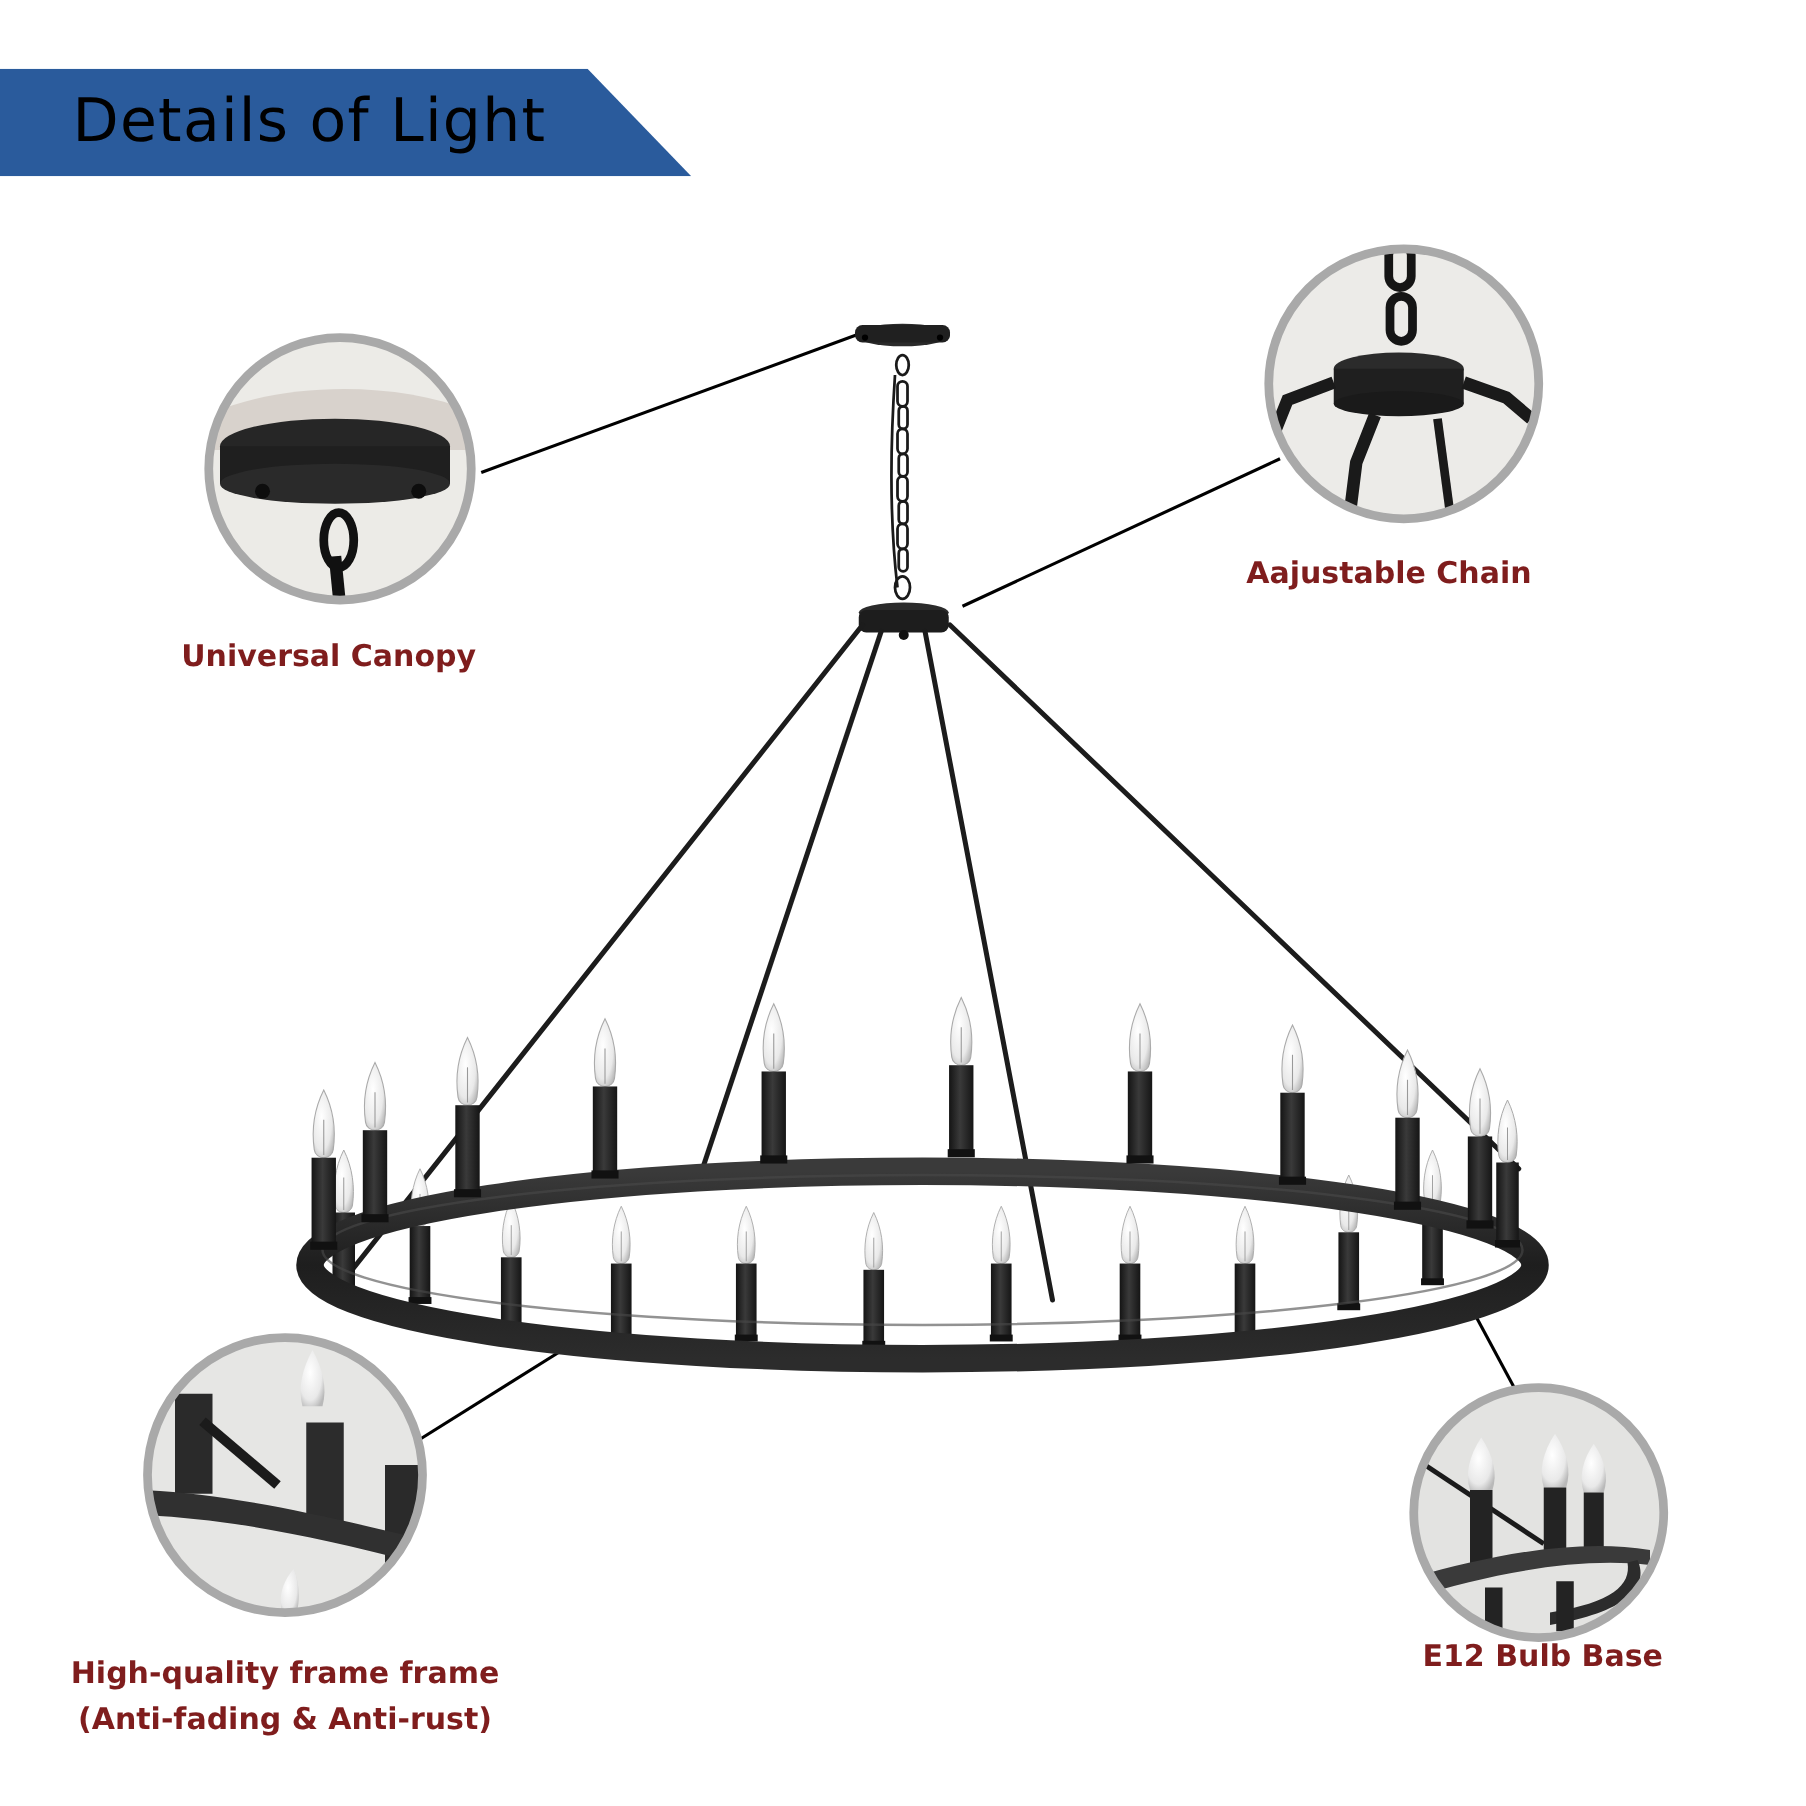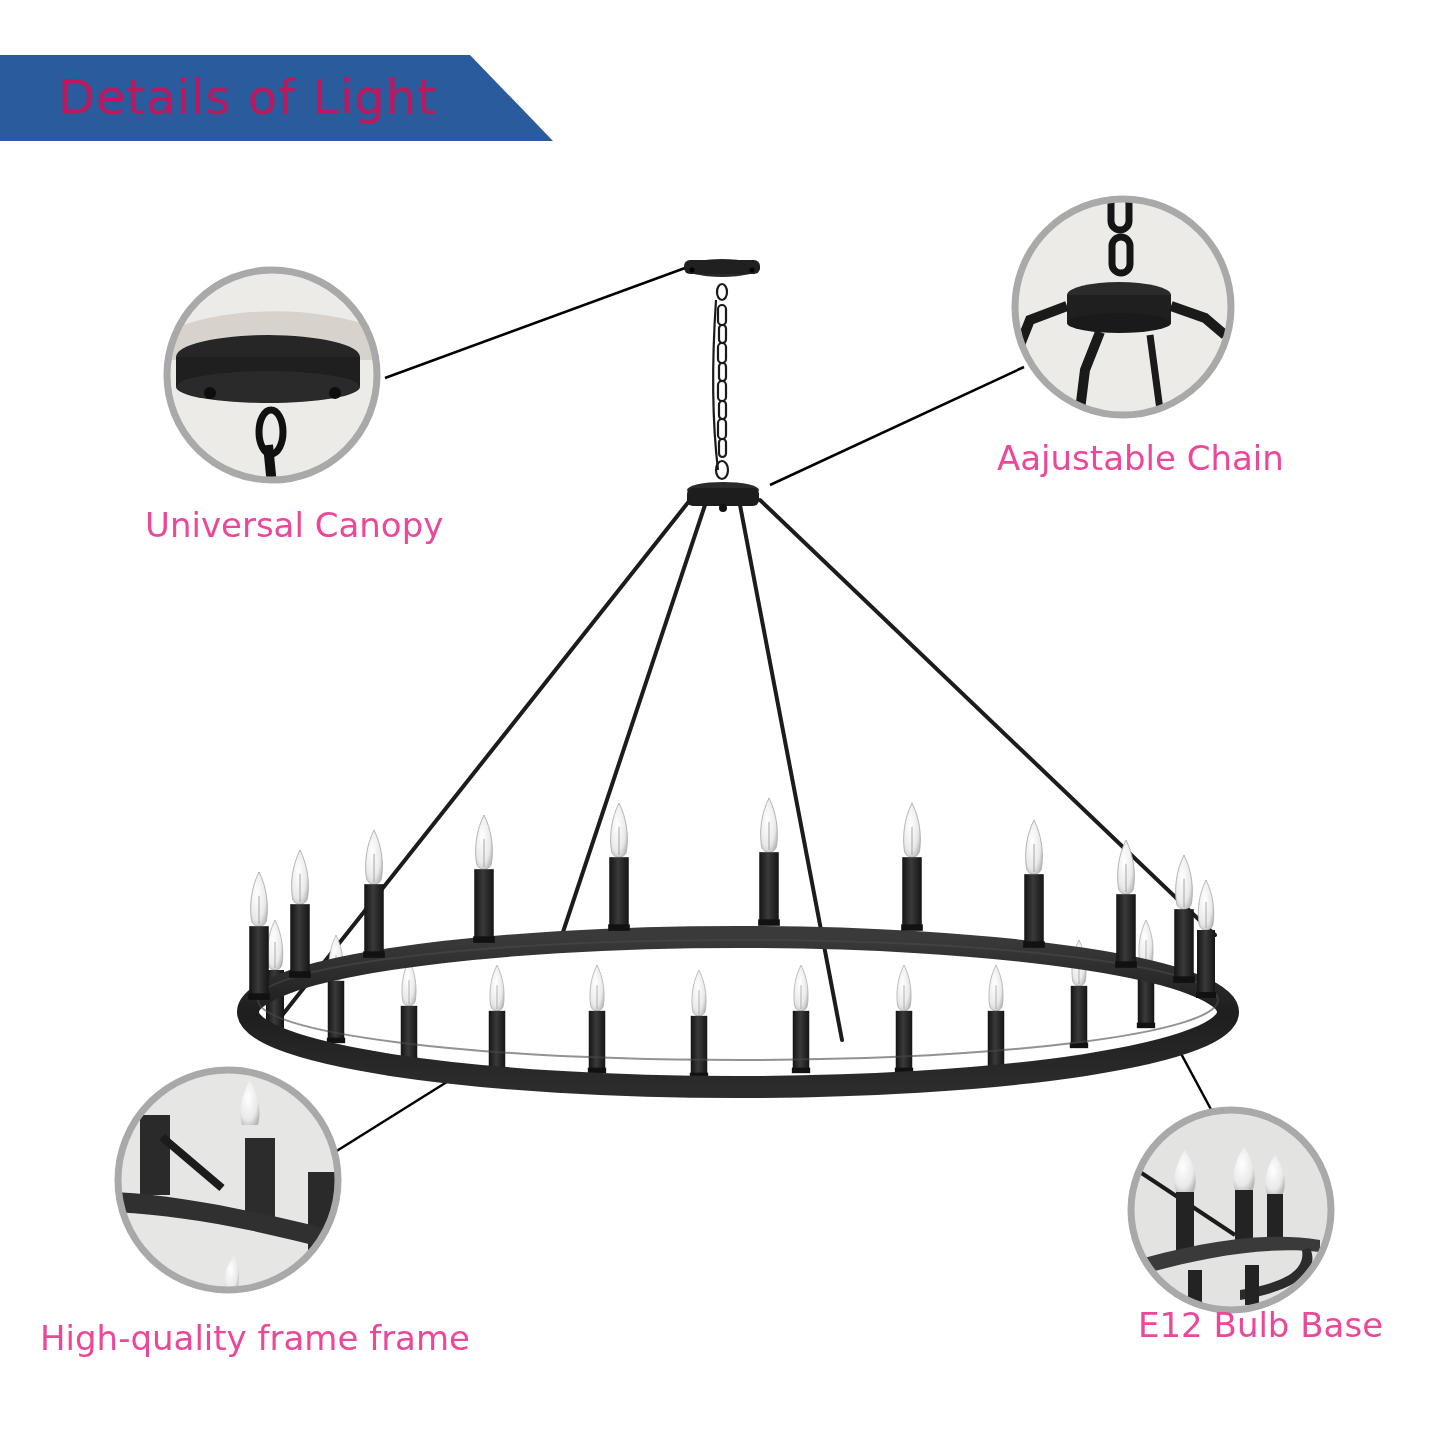--- a/index.html
+++ b/index.html
@@ -1,21 +1,21 @@
 <!DOCTYPE html>
 <html><head>
 <meta charset="utf-8">
 <style>
   html, body { margin:0; padding:0; background:#ffffff; }
   body { width:1445px; height:1445px; position:relative; overflow:hidden; font-family:"DejaVu Sans", sans-serif; }
   .banner { position:absolute; left:0; top:55px; width:553px; height:86px; }
   .banner svg { position:absolute; left:0; top:0; }
-  .banner-title { position:absolute; left:58px; top:60px; color:#be185d; font-family:"DejaVu Sans", sans-serif; font-size:48px; letter-spacing:1px; line-height:74px; white-space:nowrap; }
+  .banner-title { position:absolute; left:58px; top:60px; color:#000000; font-family:"DejaVu Sans", sans-serif; font-size:48px; letter-spacing:1px; line-height:74px; white-space:nowrap; }
   .stage { position:absolute; left:0; top:0; }
-  .callout-label { position:absolute; font-family:"DejaVu Sans", sans-serif; font-weight:normal; color:#ec4899; font-size:34px; white-space:nowrap; text-align:center; line-height:37px; }
+  .callout-label { position:absolute; font-family:"DejaVu Sans", sans-serif; font-weight:bold; color:#7f1d1d; font-size:24px; white-space:nowrap; text-align:center; line-height:37px; }
   .lbl-canopy { left:145px; top:507px; }
   .lbl-chain { left:997px; top:440px; }
   .lbl-frame { left:40px; top:1320px; width:376px; }
   .lbl-bulb { left:1138px; top:1307px; }
 </style>
 </head>
 <body>
 
 <div class="banner">
   <svg width="553" height="86">
@@ -197,14 +197,15 @@
       <rect x="1245" y="1265" width="14" height="40" fill="#232323"></rect>
     </g>
     <circle cx="1231" cy="1210" r="100" fill="none" stroke="#a9a9a9" stroke-width="7"></circle>
   </g>
 </svg>
 
 <div class="callout-label lbl-canopy">Universal Canopy</div>
 <div class="callout-label lbl-chain">Aajustable Chain</div>
 <div class="callout-label lbl-frame">
   <div>High-quality frame frame</div>
+  <div>(Anti-fading &amp; Anti-rust)</div>
 </div>
 <div class="callout-label lbl-bulb">E12 Bulb Base</div>
 
 </body></html>

